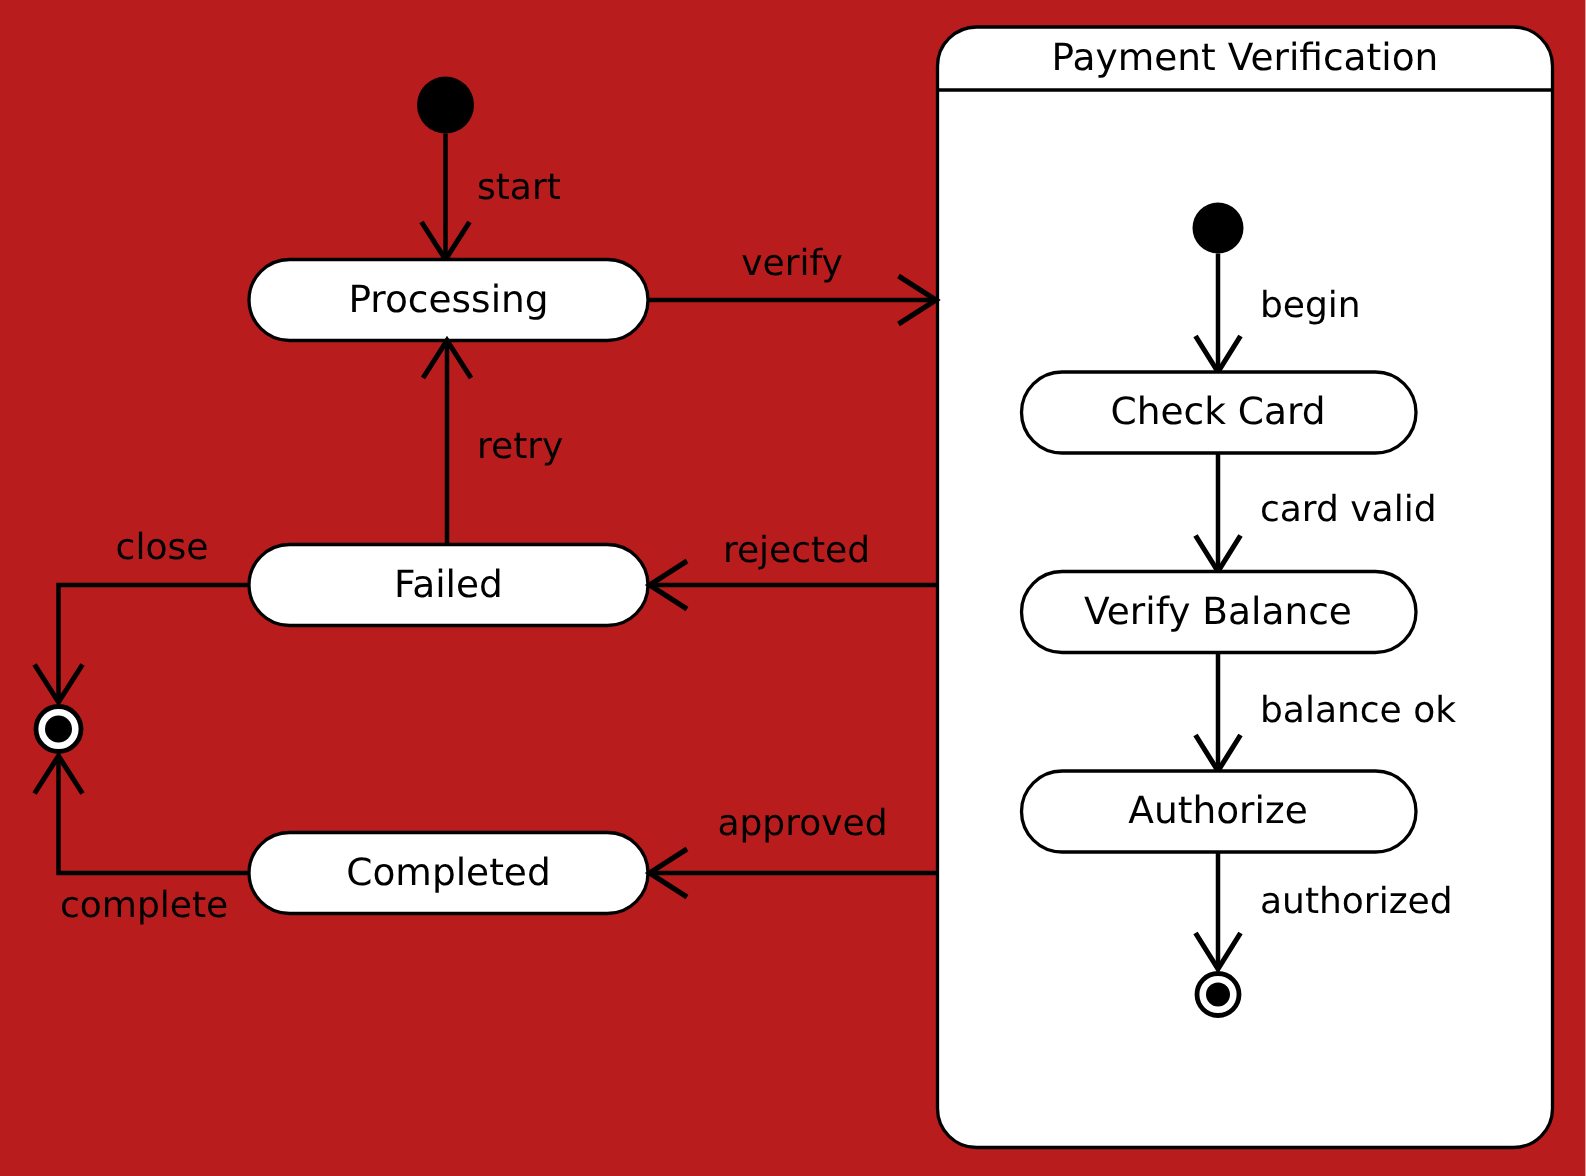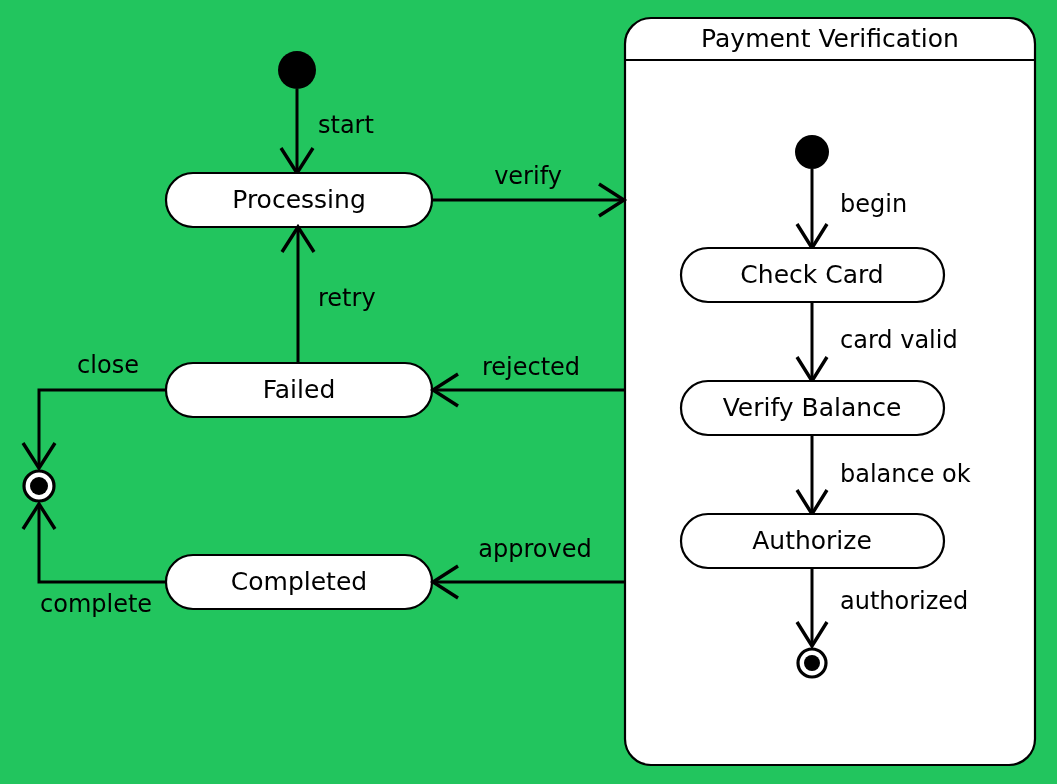--- a/index.html
+++ b/index.html
@@ -11,21 +11,21 @@
   body {
     width: 1057px;
     height: 784px;
     font-family: "DejaVu Sans", sans-serif;
     overflow: hidden;
   }
   #diagram-root {
     position: relative;
     width: 1057px;
     height: 784px;
-    background: #22c55e;
+    background: #b91c1c;
   }
   svg#uml-canvas {
     display: block;
     width: 1057px;
     height: 784px;
   }
   .state-shape {
     fill: #ffffff;
     stroke: #000000;
     stroke-width: 2.2;

